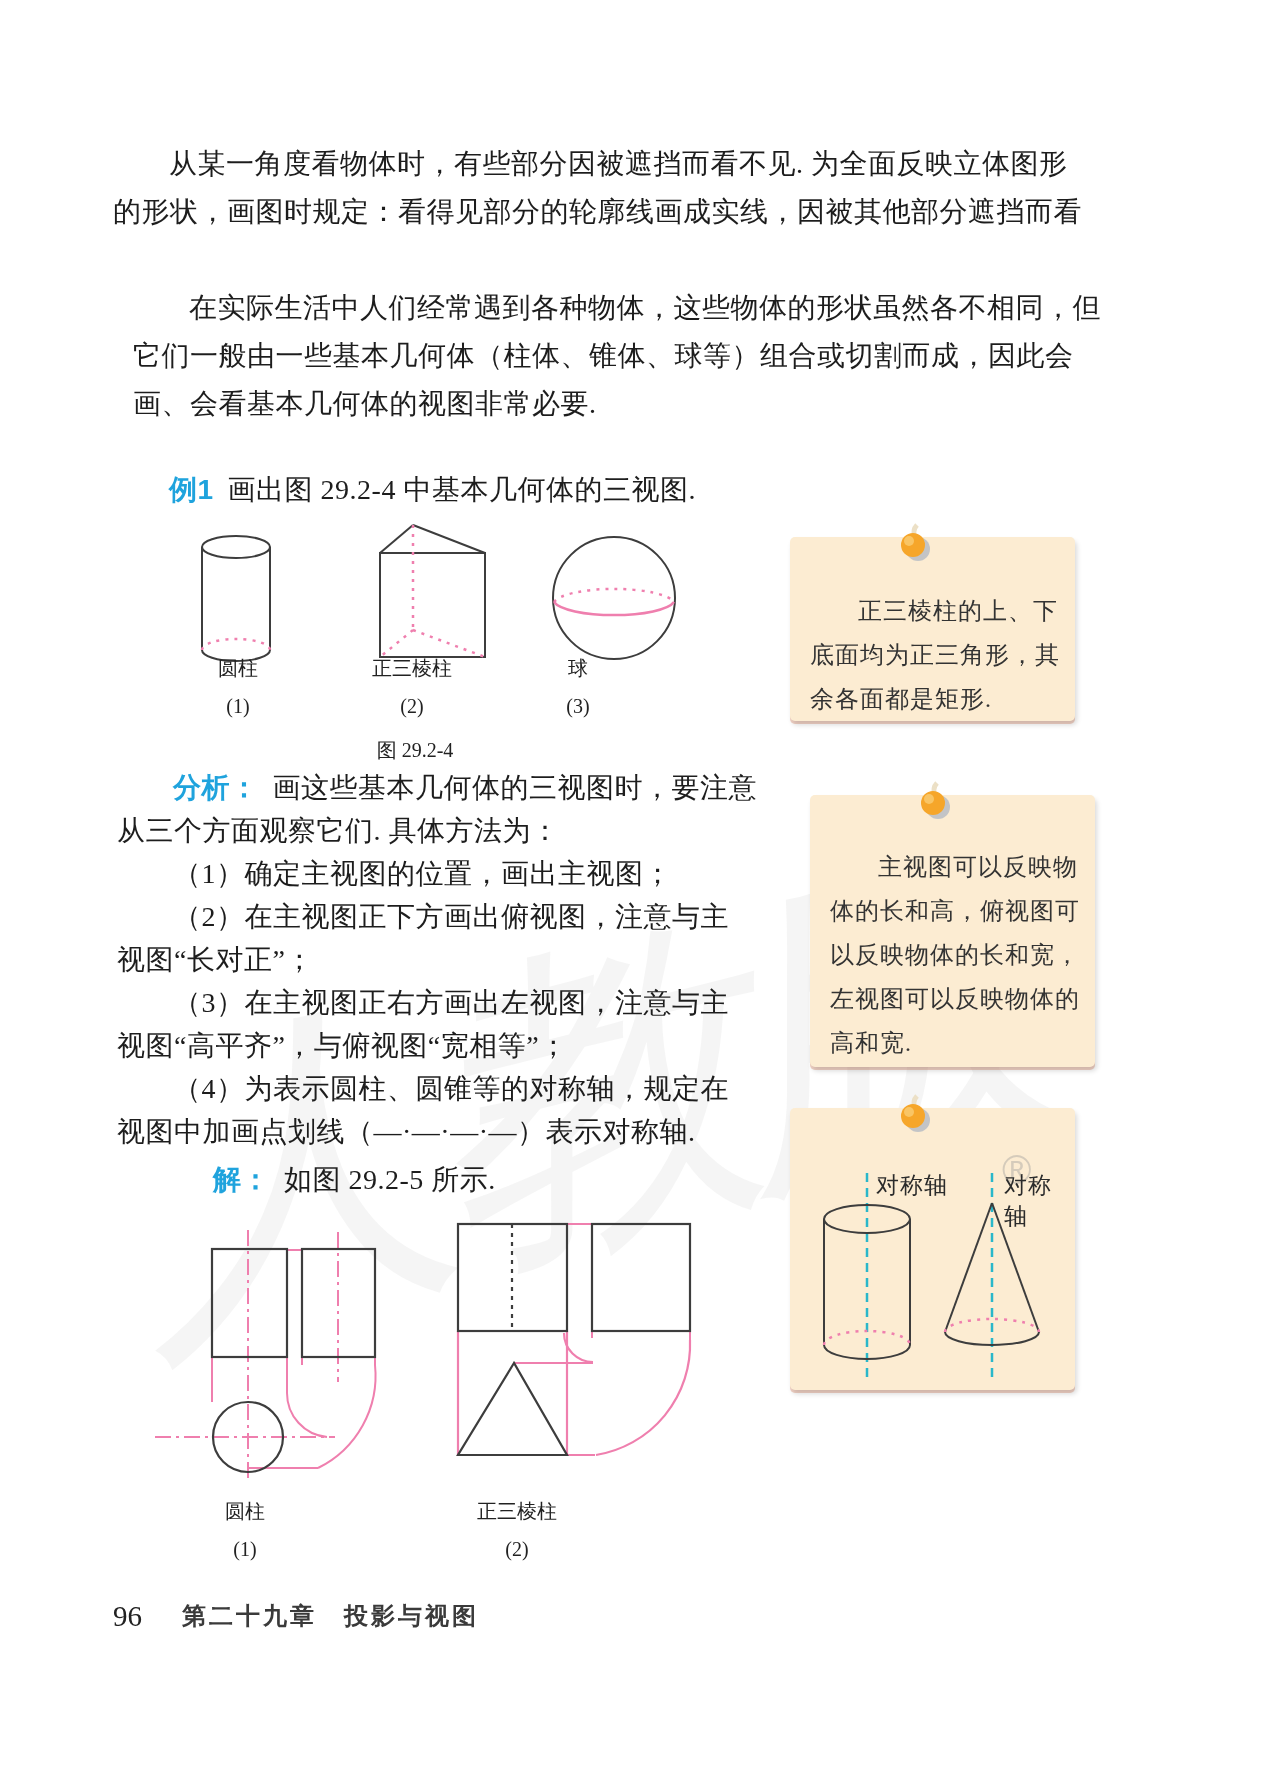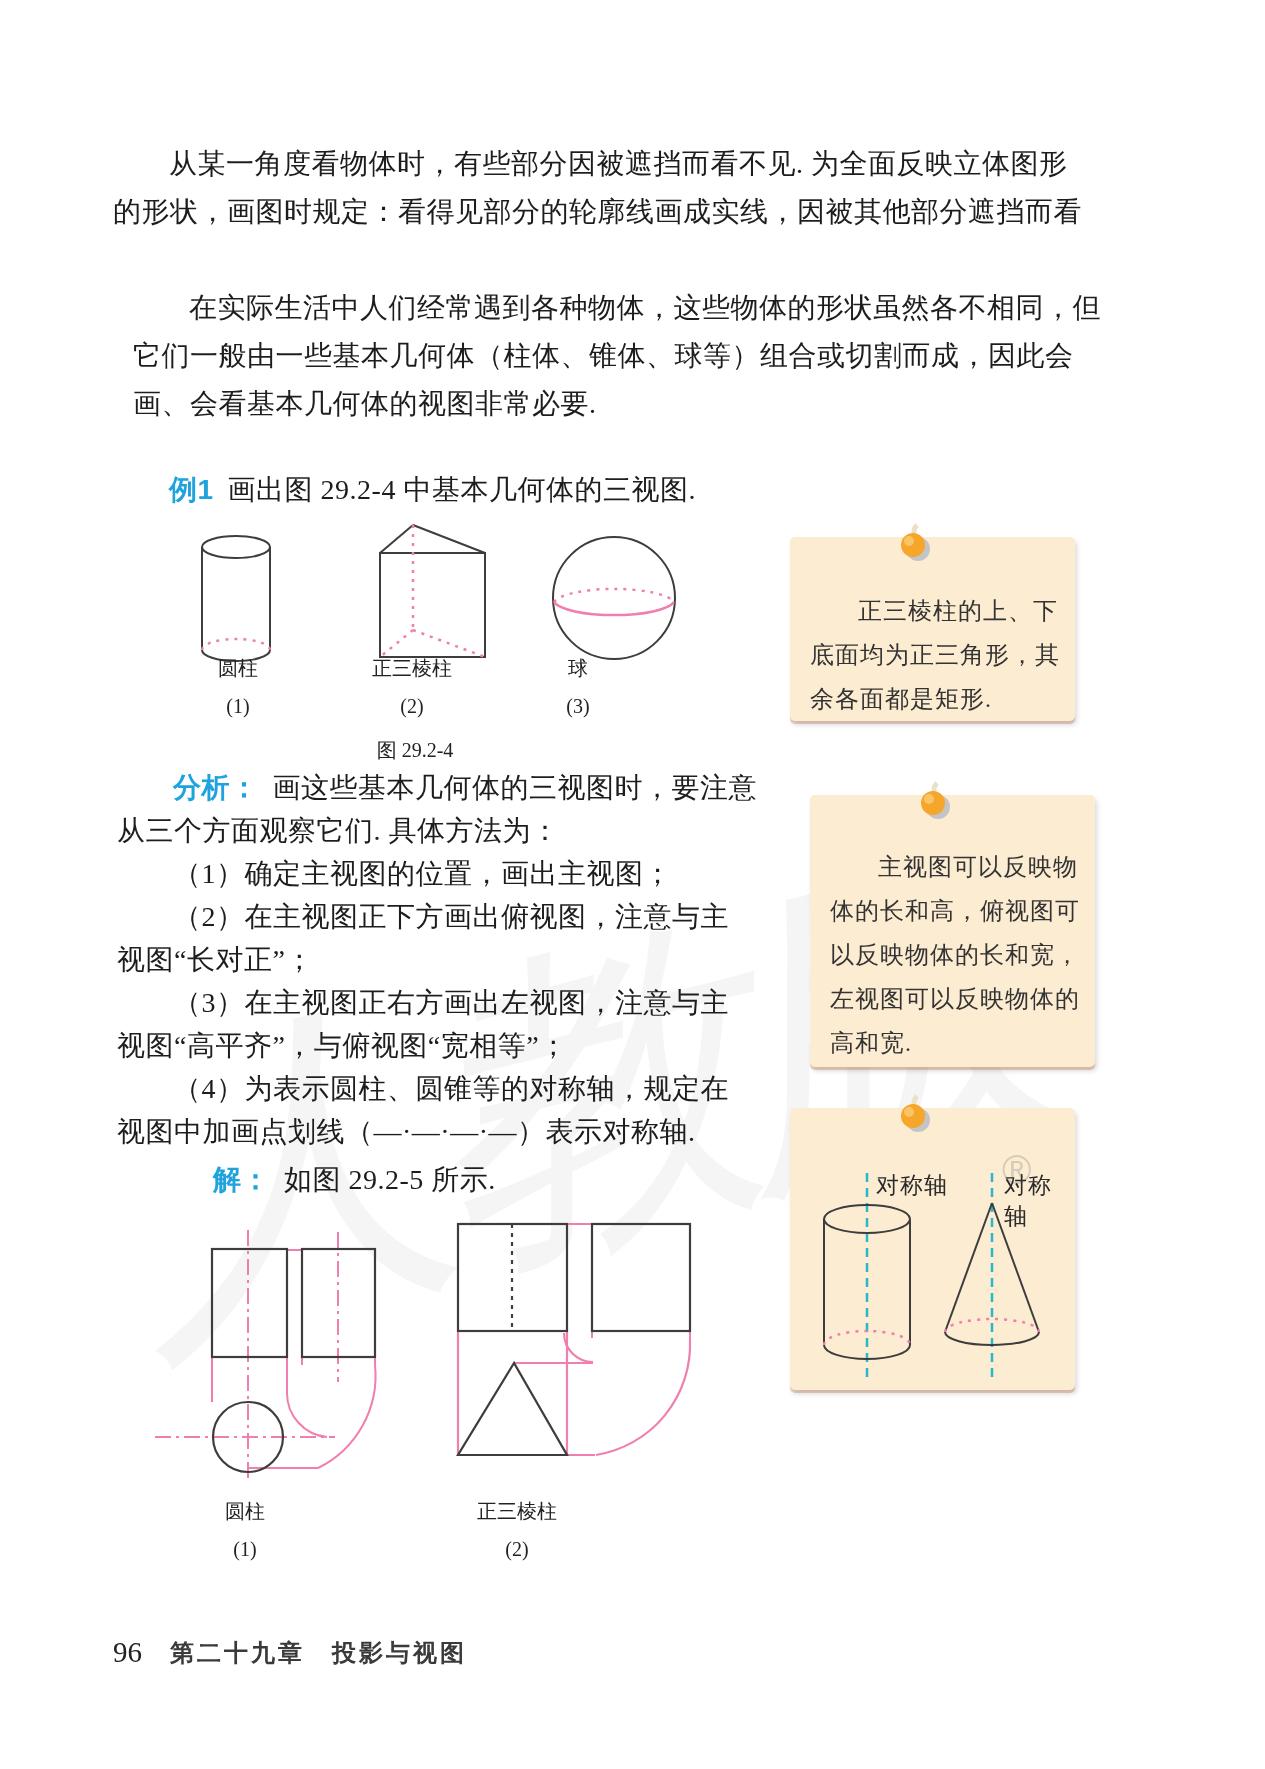--- a/index.html
+++ b/index.html
@@ -24,21 +24,21 @@
   .note-pad { padding:0 10px 0 20px; }
   .nindent { text-indent:48px; }
   .pin { position:absolute; left:102px; top:-14px; z-index:4; }
   .axis-label { position:absolute; font-size:23px; color:#2b2b2b; letter-spacing:1px; z-index:5; }
   .registered { position:absolute; font-size:40px; color:rgba(150,150,150,0.38); z-index:4; font-family:"Liberation Sans",sans-serif; }
   .watermark {
     position:absolute; left:110px; top:880px; z-index:0; white-space:nowrap;
     font-size:330px; font-style:italic; font-family:"DejaVu Serif", serif;
     color:rgba(120,120,120,0.07); transform:rotate(-14deg); letter-spacing:-18px;
   }
-  .footer { position:absolute; left:113px; top:1600px; display:flex; align-items:flex-end; gap:28px; z-index:2;margin-top:36px; }
+  .footer { position:absolute; left:113px; top:1600px; display:flex; align-items:flex-start; gap:40px; z-index:2; }
   .page-num { font-size:29px; color:#222; }
   .chapter { font-size:24px; font-weight:bold; color:#3a3a3a; font-family:"Liberation Sans",sans-serif; letter-spacing:3px; }
 </style>
 </head>
 <body>
 
 <div class="page">
 
   <div class="watermark">人教版</div>
 

